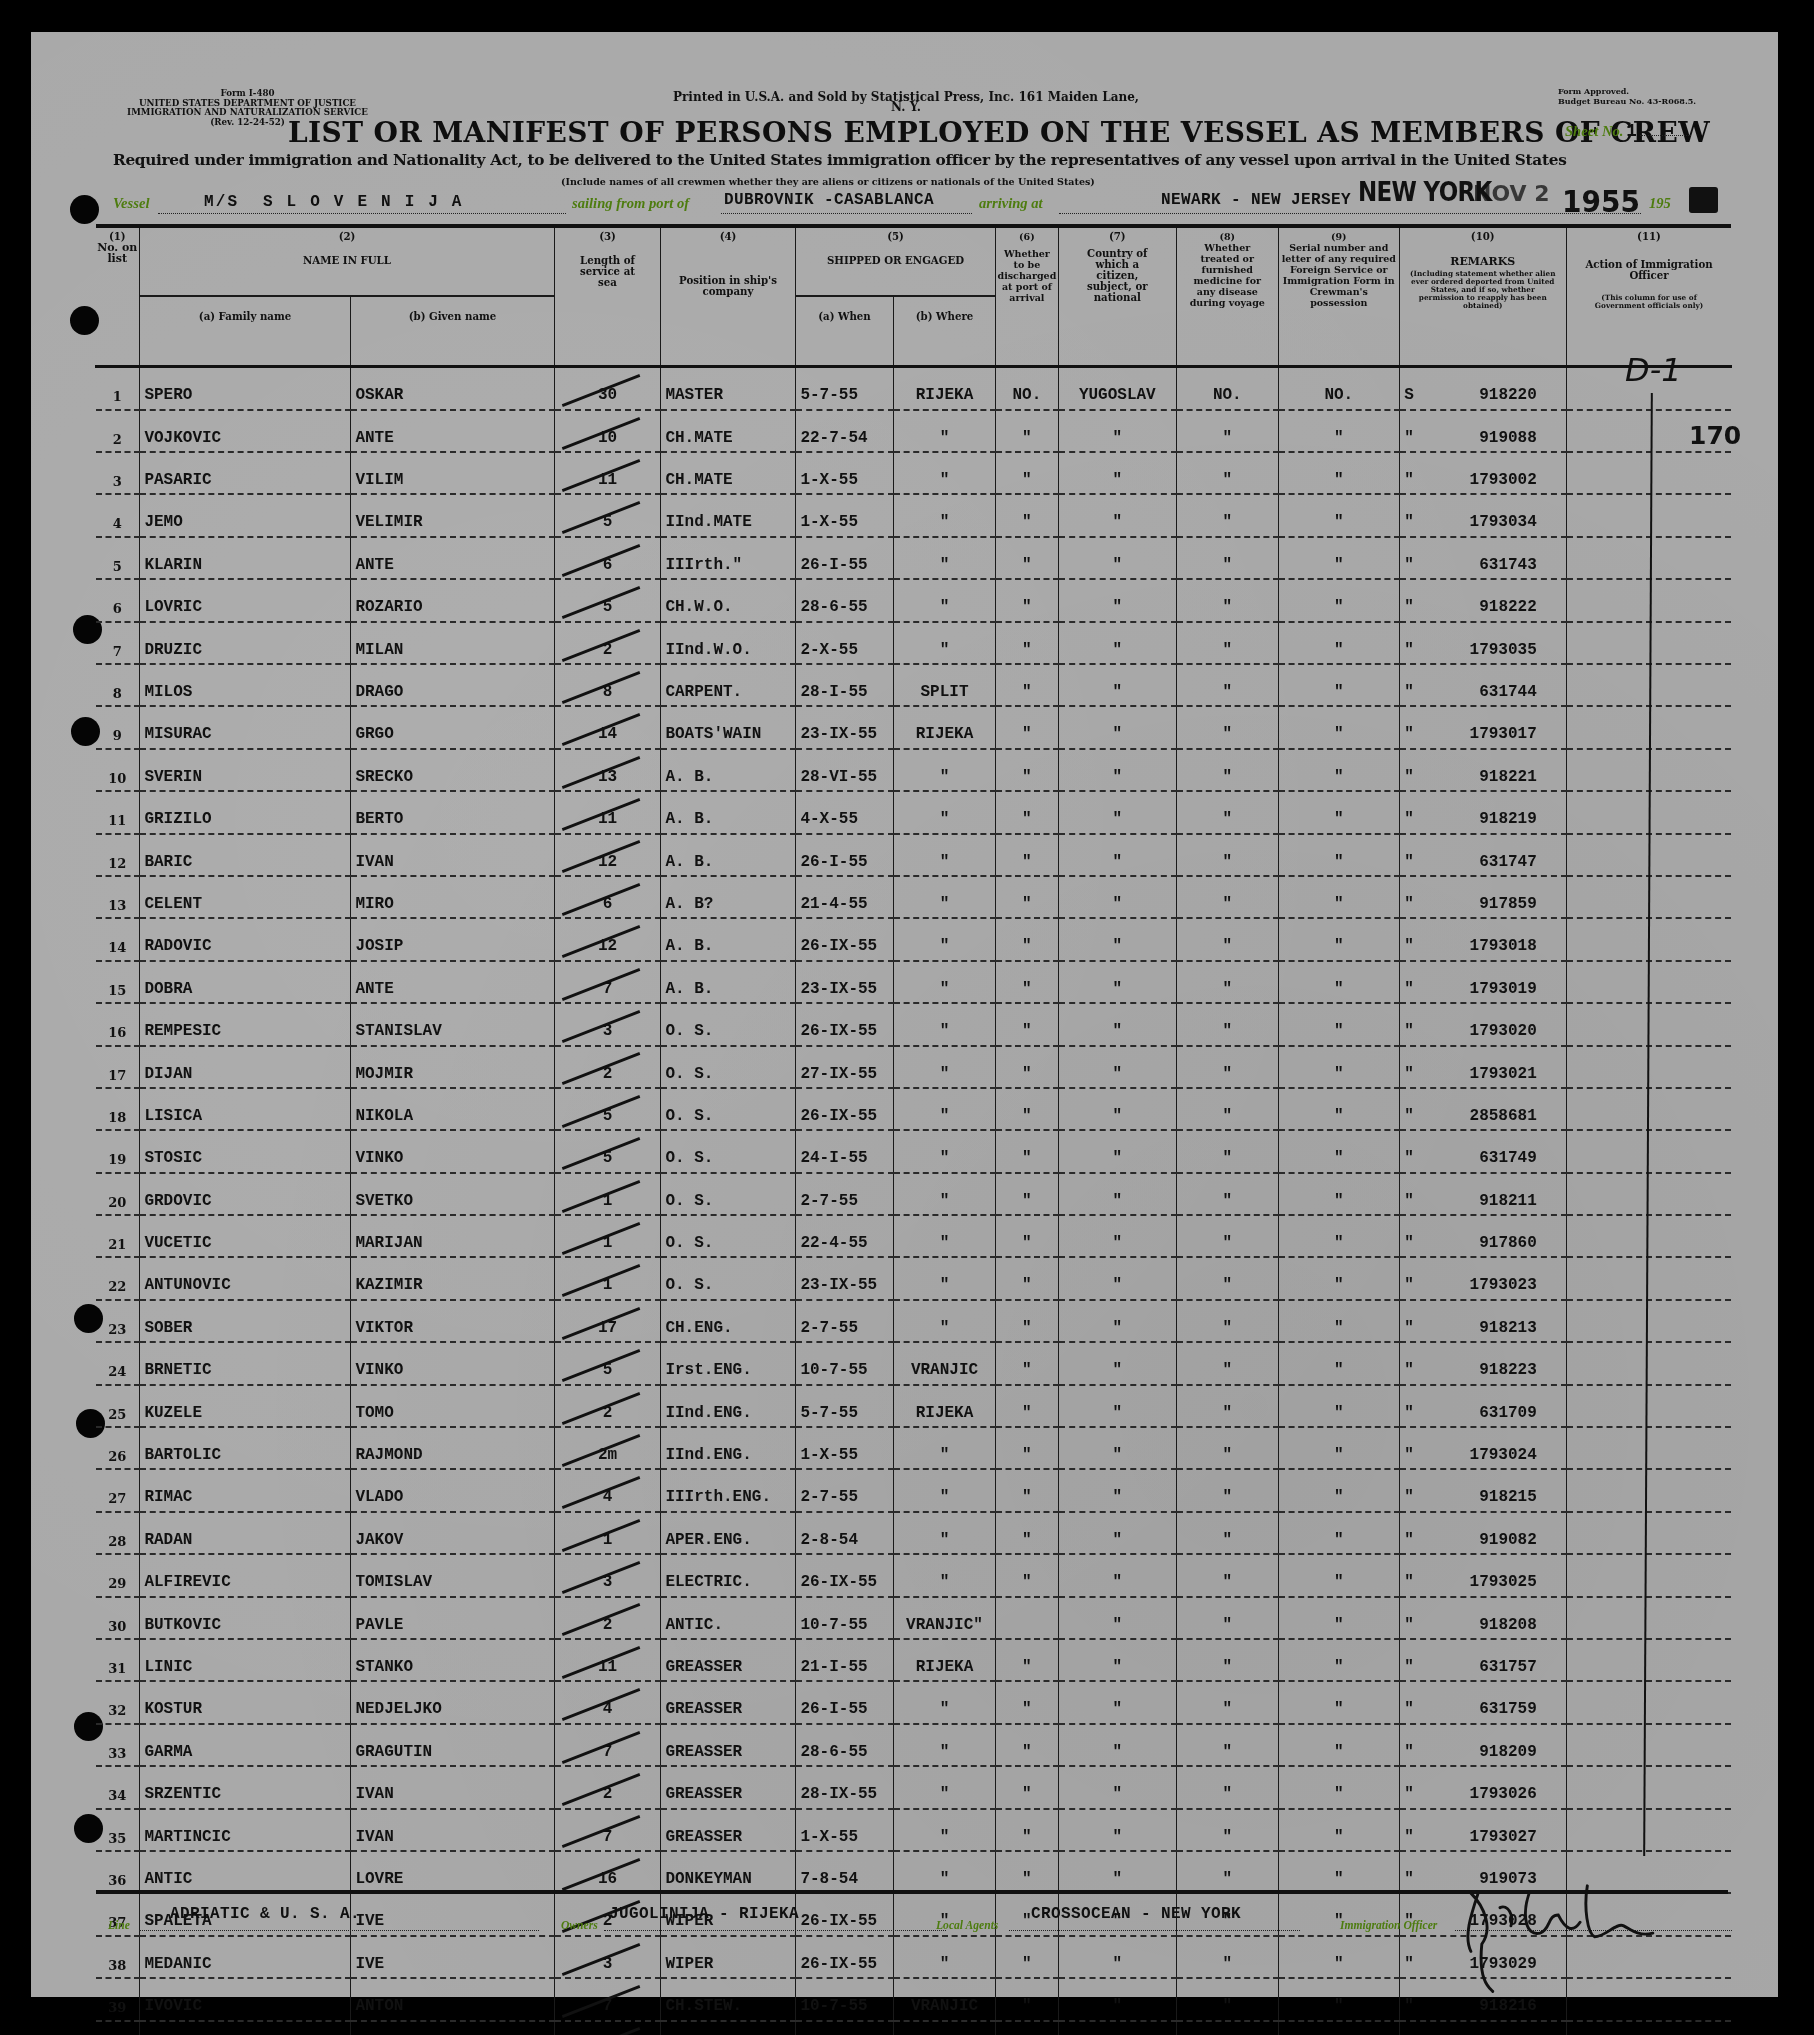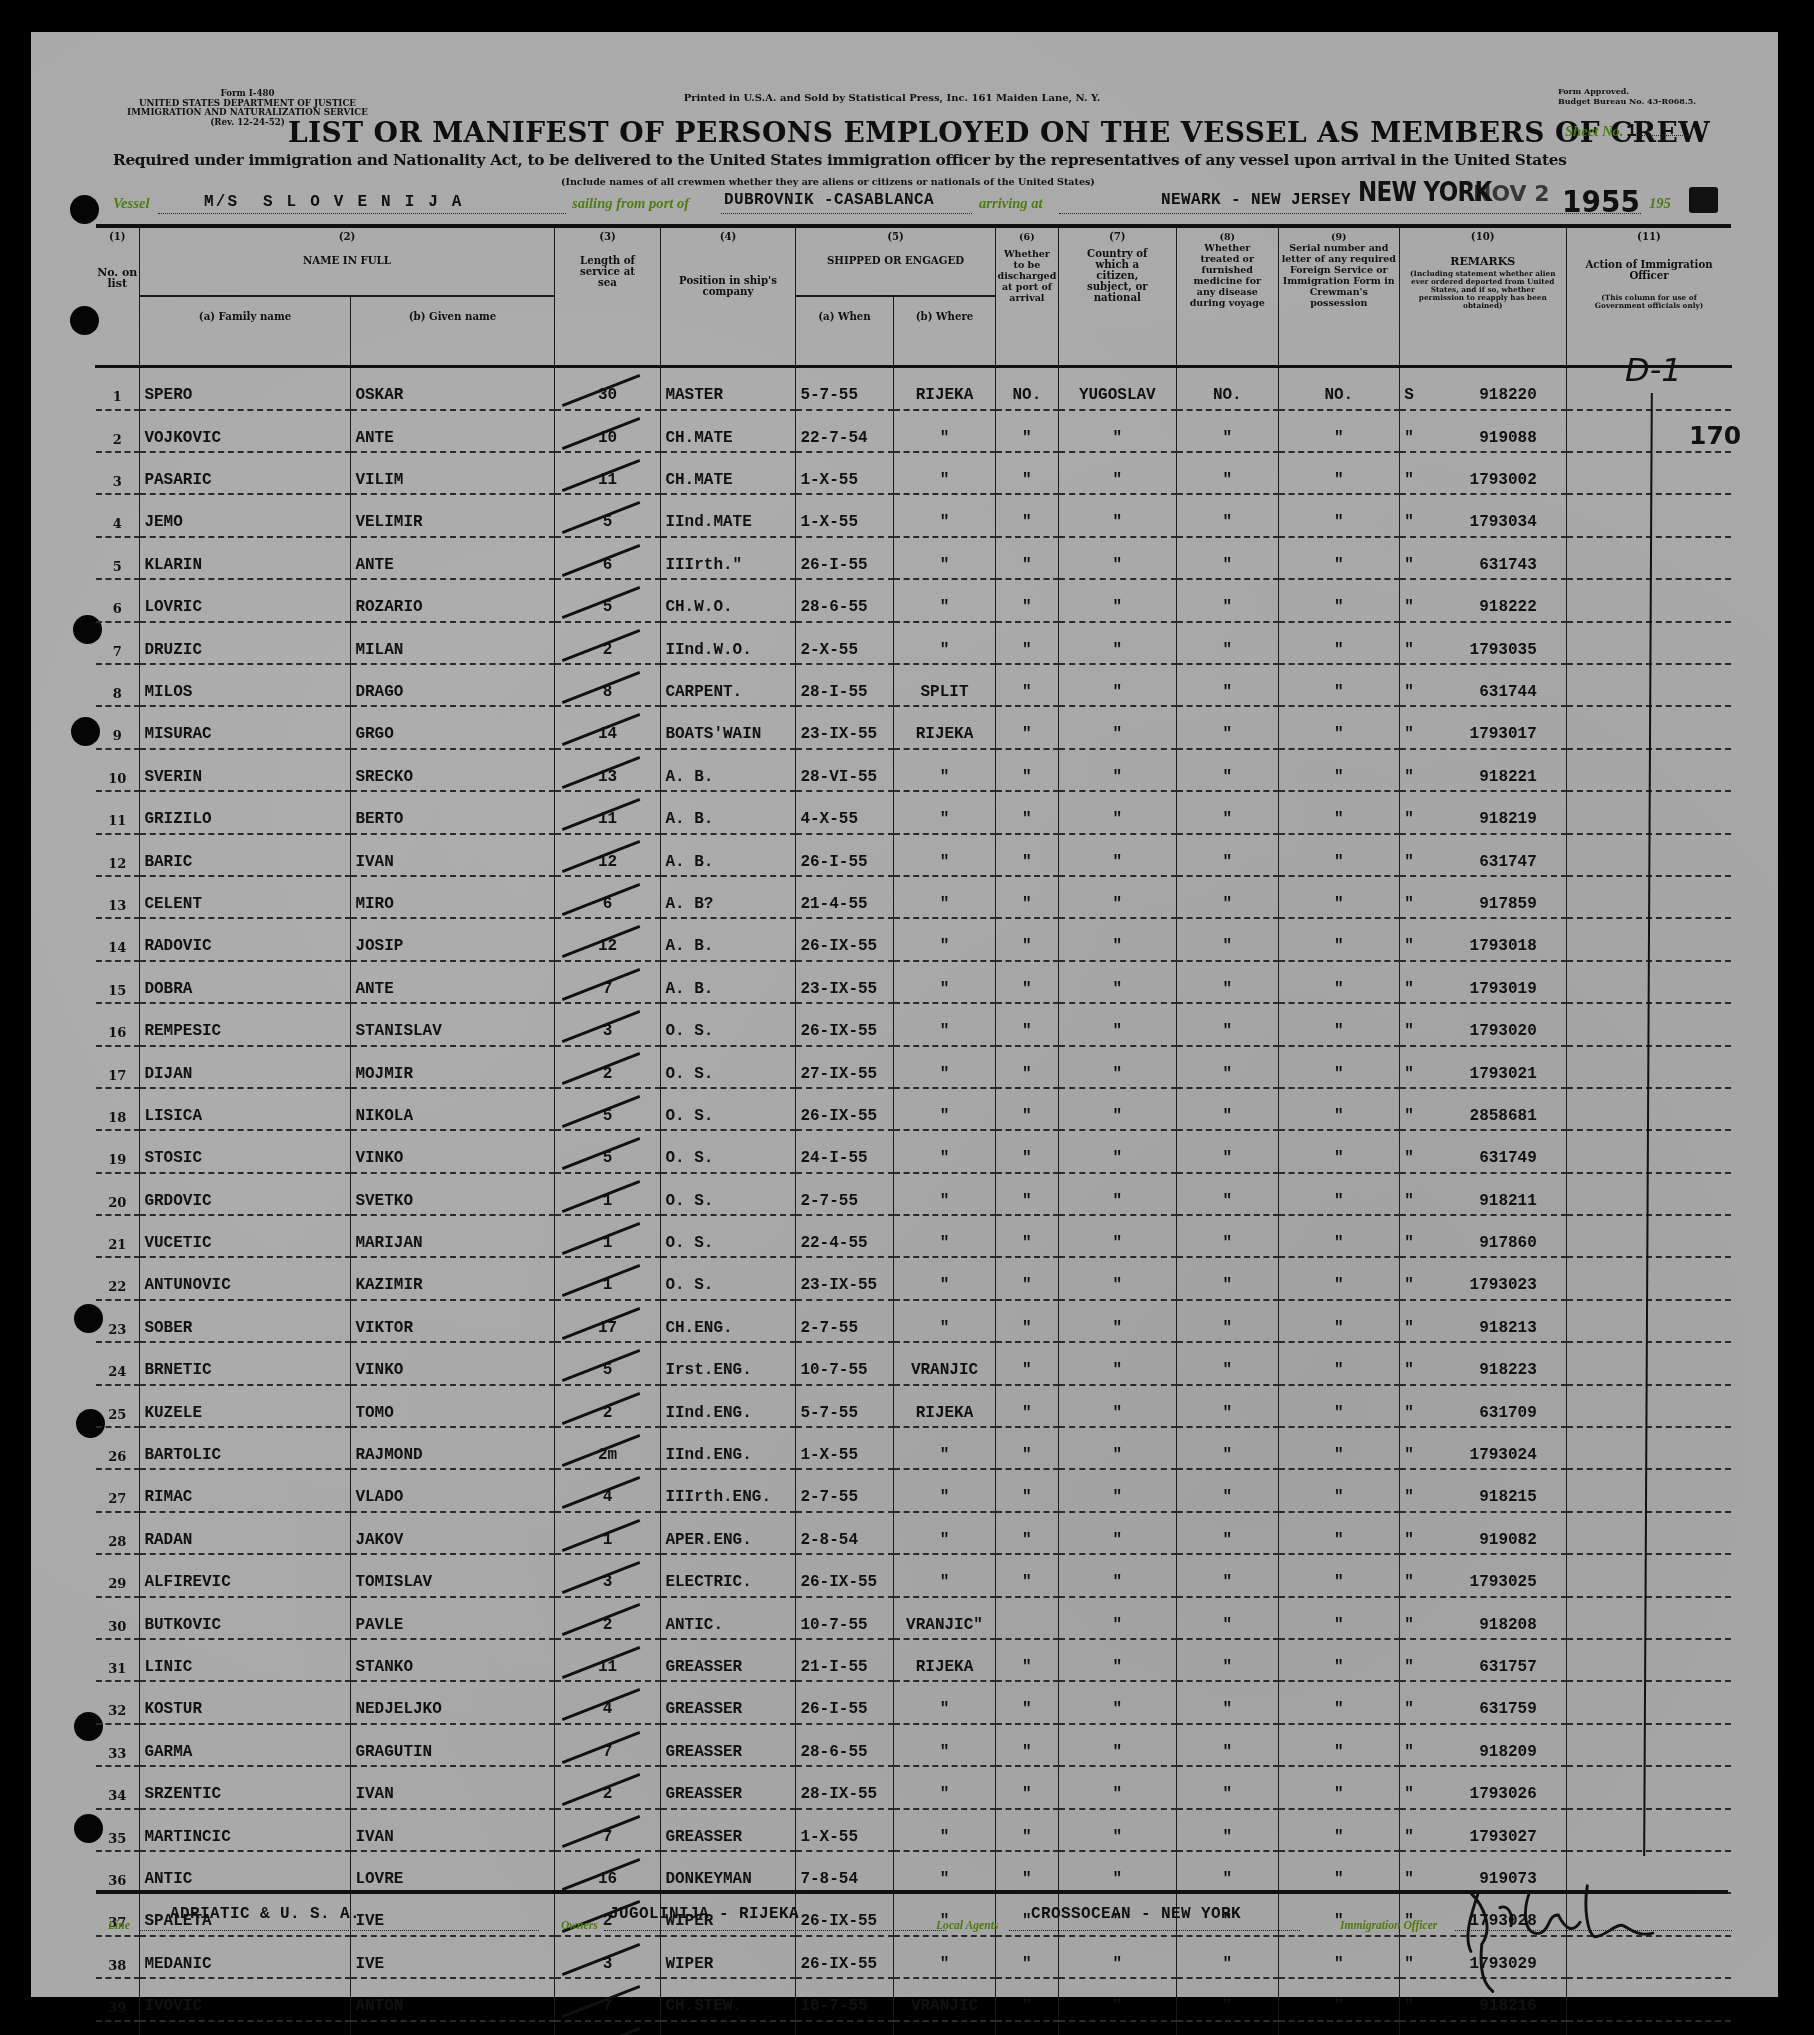--- a/index.html
+++ b/index.html
@@ -46,21 +46,21 @@
 <div class="hole" style="left:76px;top:1409px;"></div>
 <div class="hole" style="left:74px;top:1712px;"></div>
 <div class="hole" style="left:74px;top:1814px;"></div>
 
 <div class="abs small-head" style="left:109px;top:89px;width:277px;">
   <div>Form I-480</div>
   <div>UNITED STATES DEPARTMENT OF JUSTICE</div>
   <div>IMMIGRATION AND NATURALIZATION SERVICE</div>
   <div>(Rev. 12-24-52)</div>
 </div>
-<div class="abs small-head" style="left:659px;top:93px;width:466px;font-size:10px;">Printed in U.S.A. and Sold by Statistical Press, Inc. 161 Maiden Lane, N. Y.</div>
+<div class="abs small-head" style="left:673px;top:93px;width:466px;font-size:12px;">Printed in U.S.A. and Sold by Statistical Press, Inc. 161 Maiden Lane, N. Y.</div>
 <div class="abs small-head" style="left:1558px;top:87px;width:189px;text-align:left;font-size:8px;">
   <div>Form Approved.</div>
   <div>Budget Bureau No. 43-R068.5.</div>
 </div>
 
 <div class="abs title" style="left:288px;top:116px;white-space:nowrap;">LIST OR MANIFEST OF PERSONS EMPLOYED ON THE VESSEL AS MEMBERS OF CREW</div>
 <div class="abs" style="left:1565px;top:121px;">
   <span class="lbl">Sheet No.</span>
   <span class="typed" style="font-size:17.5px;">1</span>
   <span class="dots" style="display:inline-block;width:51px;"></span>
@@ -98,21 +98,21 @@
     <col style="width:118px">
       <col style="width:102px">
       <col style="width:121px">
       <col style="width:167px">
       <col style="width:165px">
   </colgroup>
   <thead>
     <tr class="head-top">
       <th class="no head-top" rowspan="2">
           <div>(1)</div>
-          <div style="margin-top:25px;font-size:11px;">No. on list</div>
+          <div style="font-size:11px;">No. on list</div>
         </th>
       <th colspan="2" class="head-top" style="height:61px;border-bottom:2.2px solid #1a1a1a;">
           <div>(2)</div>
           <div style="margin-top:13px;">NAME IN FULL</div>
         </th>
       <th rowspan="2" class="head-top">
           <div>(3)</div>
           <div style="margin-top:13px;padding:0 19px;">Length of service at sea</div>
         </th>
       <th rowspan="2" class="head-top">

